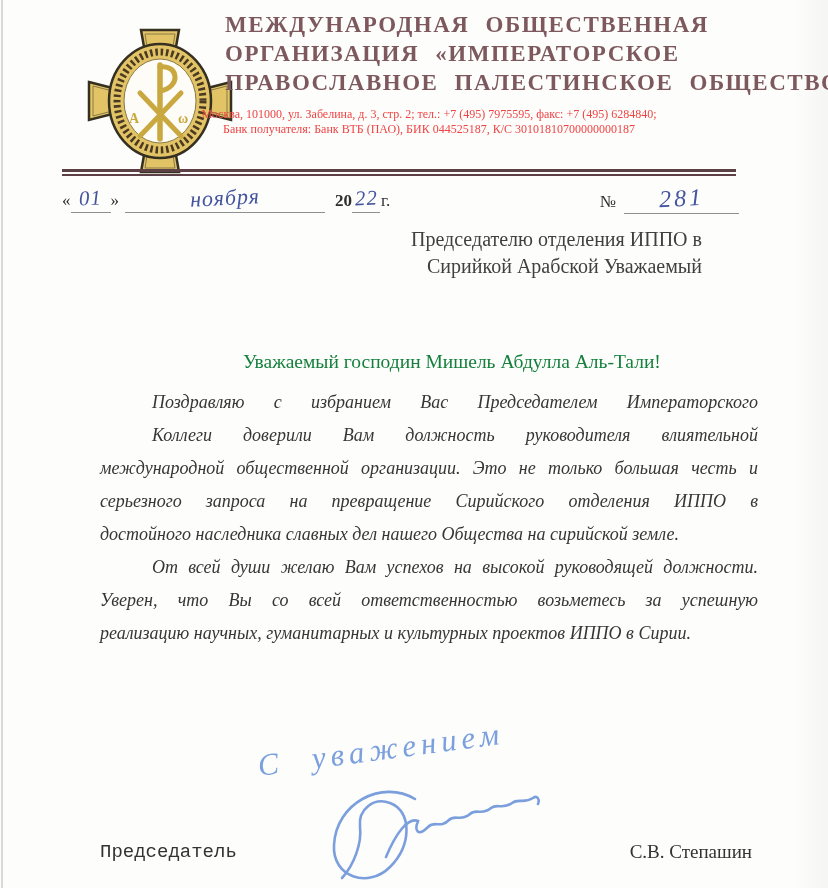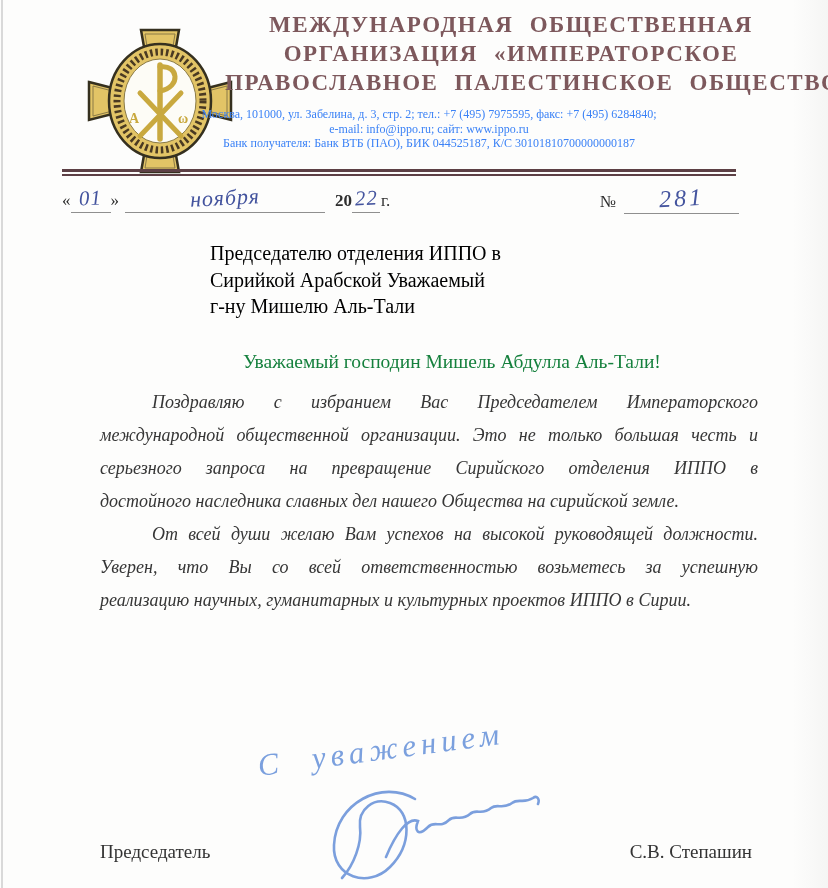--- a/index.html
+++ b/index.html
@@ -17,32 +17,32 @@
   }
   .scan-edge-right{
     position:absolute;right:0;top:0;width:36px;height:888px;
     background:linear-gradient(to right, rgba(120,120,120,0), rgba(120,120,120,0.06));
   }
   
   .emblem{position:absolute;left:85px;top:27px;width:150px;height:148px;}
   
   .org-title{
     position:absolute;left:225px;top:10px;width:572px;
-    text-align:center;
+    text-align:left;
     font-weight:700;
     font-size:23px;line-height:29px;
     letter-spacing:1.5px;word-spacing:9px;
     color:#7d585c;
     white-space:nowrap;
   }
   .contact{
     position:absolute;left:99px;top:107px;width:660px;
     text-align:center;
     font-size:12px;line-height:14.6px;
-    color:#3b82f6;
+    color:#ef4444;
     white-space:nowrap;
   }
   .double-rule{
     position:absolute;left:62px;top:169px;width:674px;height:2px;
     border-top:3px solid #5d4045;
     border-bottom:2px solid #5d4045;
   }
   
   .ref-row{position:absolute;left:0;top:186px;width:828px;height:34px;font-size:17px;color:#2e2e2e;}
   .date-group{position:absolute;left:62px;top:0;white-space:nowrap;}
@@ -65,24 +65,24 @@
     position:relative;top:-1px;
     font-size:21px;
     letter-spacing:1px;
   }
   .hw-month{font-size:22px;}
   .hw-num{font-size:24px;letter-spacing:3px;}
   .year-prefix{font-weight:600;font-family:Liberation Serif, serif;}
   .year-suffix{margin-left:1px;}
   
   .addressee{
-    position:absolute;left:210px;top:240px;width:492px;
-    text-align:left;
+    position:absolute;left:210px;top:226px;width:492px;
+    text-align:right;
     font-size:20px;line-height:26.5px;
-    color:#000000;
+    color:#404040;
     white-space:nowrap;
   }
   .salutation{
     position:absolute;left:243px;top:351px;
     font-size:19.5px;color:#15803d;
     white-space:nowrap;
   }
   
   .body-text{
     position:absolute;left:100px;top:386px;width:658px;
@@ -100,21 +100,21 @@
   .closing-hw{
     position:absolute;left:258px;top:748px;
     font-size:31px;font-style:italic;
     letter-spacing:5px;word-spacing:16px;
     color:#7ba0de;
     transform:rotate(-7.5deg);
     transform-origin:left center;
     white-space:nowrap;
   }
   .signature{position:absolute;left:290px;top:773px;width:260px;height:113px;}
-  .footer-title{position:absolute;left:100px;top:841px;font-size:19px;color:#333333;}
+  .footer-title{position:absolute;left:100px;top:841px;font-size:19px;color:#333333;font-family:Liberation Mono, monospace;}
   .footer-name{position:absolute;right:76px;top:841px;font-size:19px;color:#333333;}
 </style>
 </head>
 <body>
 
 <div class="page">
 
   <div class="scan-edge-left"></div>
   <div class="scan-edge-right"></div>
 
@@ -150,45 +150,44 @@
   </svg>
 
   <div class="org-title">
     <div>МЕЖДУНАРОДНАЯ ОБЩЕСТВЕННАЯ</div>
     <div>ОРГАНИЗАЦИЯ «ИМПЕРАТОРСКОЕ</div>
     <div>ПРАВОСЛАВНОЕ ПАЛЕСТИНСКОЕ ОБЩЕСТВО»</div>
   </div>
 
   <div class="contact">
     <div>Москва, 101000, ул. Забелина, д. 3, стр. 2; тел.: +7 (495) 7975595, факс: +7 (495) 6284840;</div>
-    <div>e-mail: info@ippo.ru; сайт: www.ippo.ru</div>
     <div>Банк получателя: Банк ВТБ (ПАО), БИК 044525187, К/С 30101810700000000187</div>
   </div>
 
   <div class="double-rule"></div>
 
   <div class="ref-row">
     <div class="date-group">
       <span>«</span><span class="fld fld-day"><span class="hw">01</span></span><span>»</span><span class="fld fld-month"><span class="hw hw-month">ноября</span></span><span class="year-prefix">20</span><span class="fld fld-year"><span class="hw">22</span></span><span class="year-suffix">г.</span>
     </div>
     <div class="num-group">
       <span>№</span><span class="fld fld-num"><span class="hw hw-num">281</span></span>
     </div>
   </div>
 
   <div class="addressee">
     <div>Председателю отделения ИППО в</div>
     <div>Сирийкой Арабской Уважаемый</div>
-    <div>г-ну Мишелю Аль-Тали</div>
   </div>
 
   <div class="salutation">Уважаемый господин Мишель Абдулла Аль-Тали!</div>
 
   <div class="body-text">
     <div class="bline indent">Поздравляю с избранием Вас Председателем Императорского</div>
+    <div class="bline indent">Коллеги доверили Вам должность руководителя влиятельной</div>
     <div class="bline">международной общественной организации. Это не только большая честь и</div>
     <div class="bline">серьезного запроса на превращение Сирийского отделения ИППО в</div>
     <div class="bline last">достойного наследника славных дел нашего Общества на сирийской земле.</div>
     <div class="bline indent">От всей души желаю Вам успехов на высокой руководящей должности.</div>
     <div class="bline">Уверен, что Вы со всей ответственностью возьметесь за успешную</div>
     <div class="bline last">реализацию научных, гуманитарных и культурных проектов ИППО в Сирии.</div>
   </div>
 
   <div class="closing-hw">С уважением</div>
 

